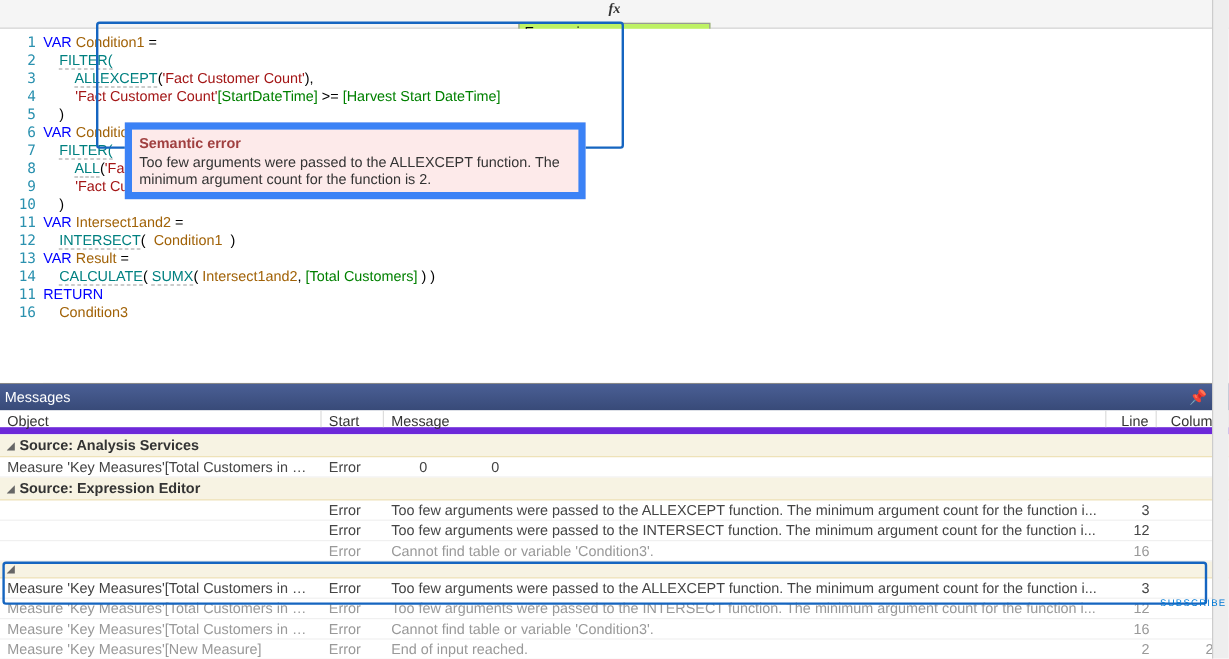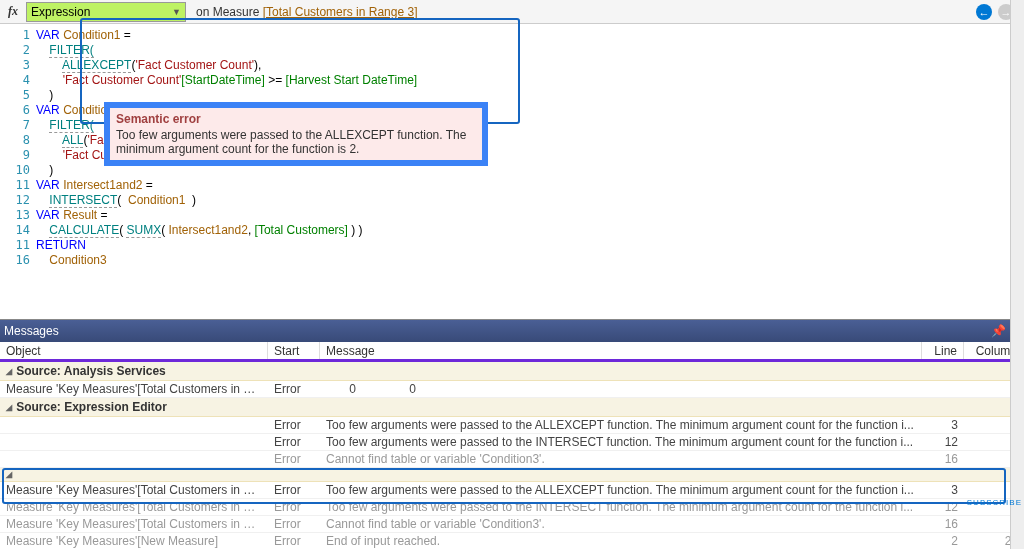--- a/index.html
+++ b/index.html
@@ -1,18 +1,18 @@
 <!DOCTYPE html>
 <html><head>
   <meta charset="utf-8">
   <style>
     * { margin: 0; padding: 0; box-sizing: border-box; font-family: "Segoe UI", Tahoma, sans-serif; font-size: 12px; }
     body { width: 1024px; height: 549px; background: #f0f0f0; overflow: hidden; display: flex; flex-direction: column; position: relative; }
     
-    .formula-bar { display: flex; align-items: center; background: #f5f5f5; border-bottom: 1px solid #ccc; height: 24px; padding: 0 4px; gap: 4px; }
+    .formula-bar { display: flex; align-items: center; background: #f5f5f5; border-bottom: 1px solid #ccc; height: 24px; padding: 0 4px; gap: 4px; flex-direction: column; }
     .fx-icon { font-style: italic; font-family: "Times New Roman", serif; font-weight: 600; color: #333; padding: 0 4px; }
     .expression-combo { width: 160px; height: 20px; border: 1px solid #999; background: #bef264; display: flex; align-items: center; padding: 0 4px; justify-content: space-between; }
     .expression-combo .caret { color: #555; font-size: 9px; }
     .on-measure-label { padding: 0 6px; color: #333; }
     .on-measure-link { color: #a16207; text-decoration: underline; }
     .nav-right { margin-left: auto; display: flex; gap: 6px; padding-right: 6px; }
     .nav-arrow { width: 16px; height: 16px; border-radius: 50%; display:flex;align-items:center;justify-content:center; color:#fff; font-size:11px; }
     .nav-arrow.blue { background:#0078d4; }
     .nav-arrow.gray { background:#ccc; }
 
@@ -31,21 +31,21 @@
     .blue-box { position: absolute; border: 2px solid #1565c0; border-radius: 3px; z-index: 4; pointer-events: none; }
     .blue-box.editor { left: 80px; top: 18px; width: 440px; height: 106px; }
     .blue-box.msgrow { left: 2px; top: 468px; width: 1004px; height: 36px; z-index: 20; }
     
     .tooltip-err { position: absolute; left: 104px; top: 78px; width: 384px; background: #fdeaea; border: 6px solid #3b82f6; padding: 4px 6px; z-index: 10; font-family: "Segoe UI"; font-size:11px; color:#333; }
     .tooltip-err .title { font-weight: bold; color: #a04040; margin-bottom: 2px; display:block;}
     
     .messages-panel { background: #f5f5f5; border-top: 1px solid #888; height: 230px; display:flex; flex-direction:column; }
     .messages-header { background: #40568d; background: linear-gradient(#4a5f95, #384a78); color:#fff; height:22px; display:flex; align-items:center; padding: 0 4px; justify-content:space-between;}
     .messages-header .right-icons { display:flex; gap:4px; color:#fff; font-size:11px;}
-    .messages-cols { display:flex; background:#fff; border-bottom:3px solid #6d28d9; height:20px; }
+    .messages-cols { display:flex; background:#fff; border-bottom:6px solid #6d28d9; height:20px; }
     .mcol { border-right:1px solid #ddd; padding: 2px 6px; color:#333; }
     .mcol.object { width:268px; }
     .mcol.type { width:52px; }
     .mcol.message { flex:1; }
     .mcol.line { width:42px; text-align:right; }
     .mcol.column { width:60px; text-align:right; }
     
     .msg-body { overflow:hidden; background:#fff; flex:1; }
     .source-row { background:#f7f3e3; font-weight:bold; color:#333; padding:2px 6px; display:flex; align-items:center; gap:4px; border-bottom:1px solid #eee2b8;}
     .ds-tri { font-size:8px; color:#666; }

